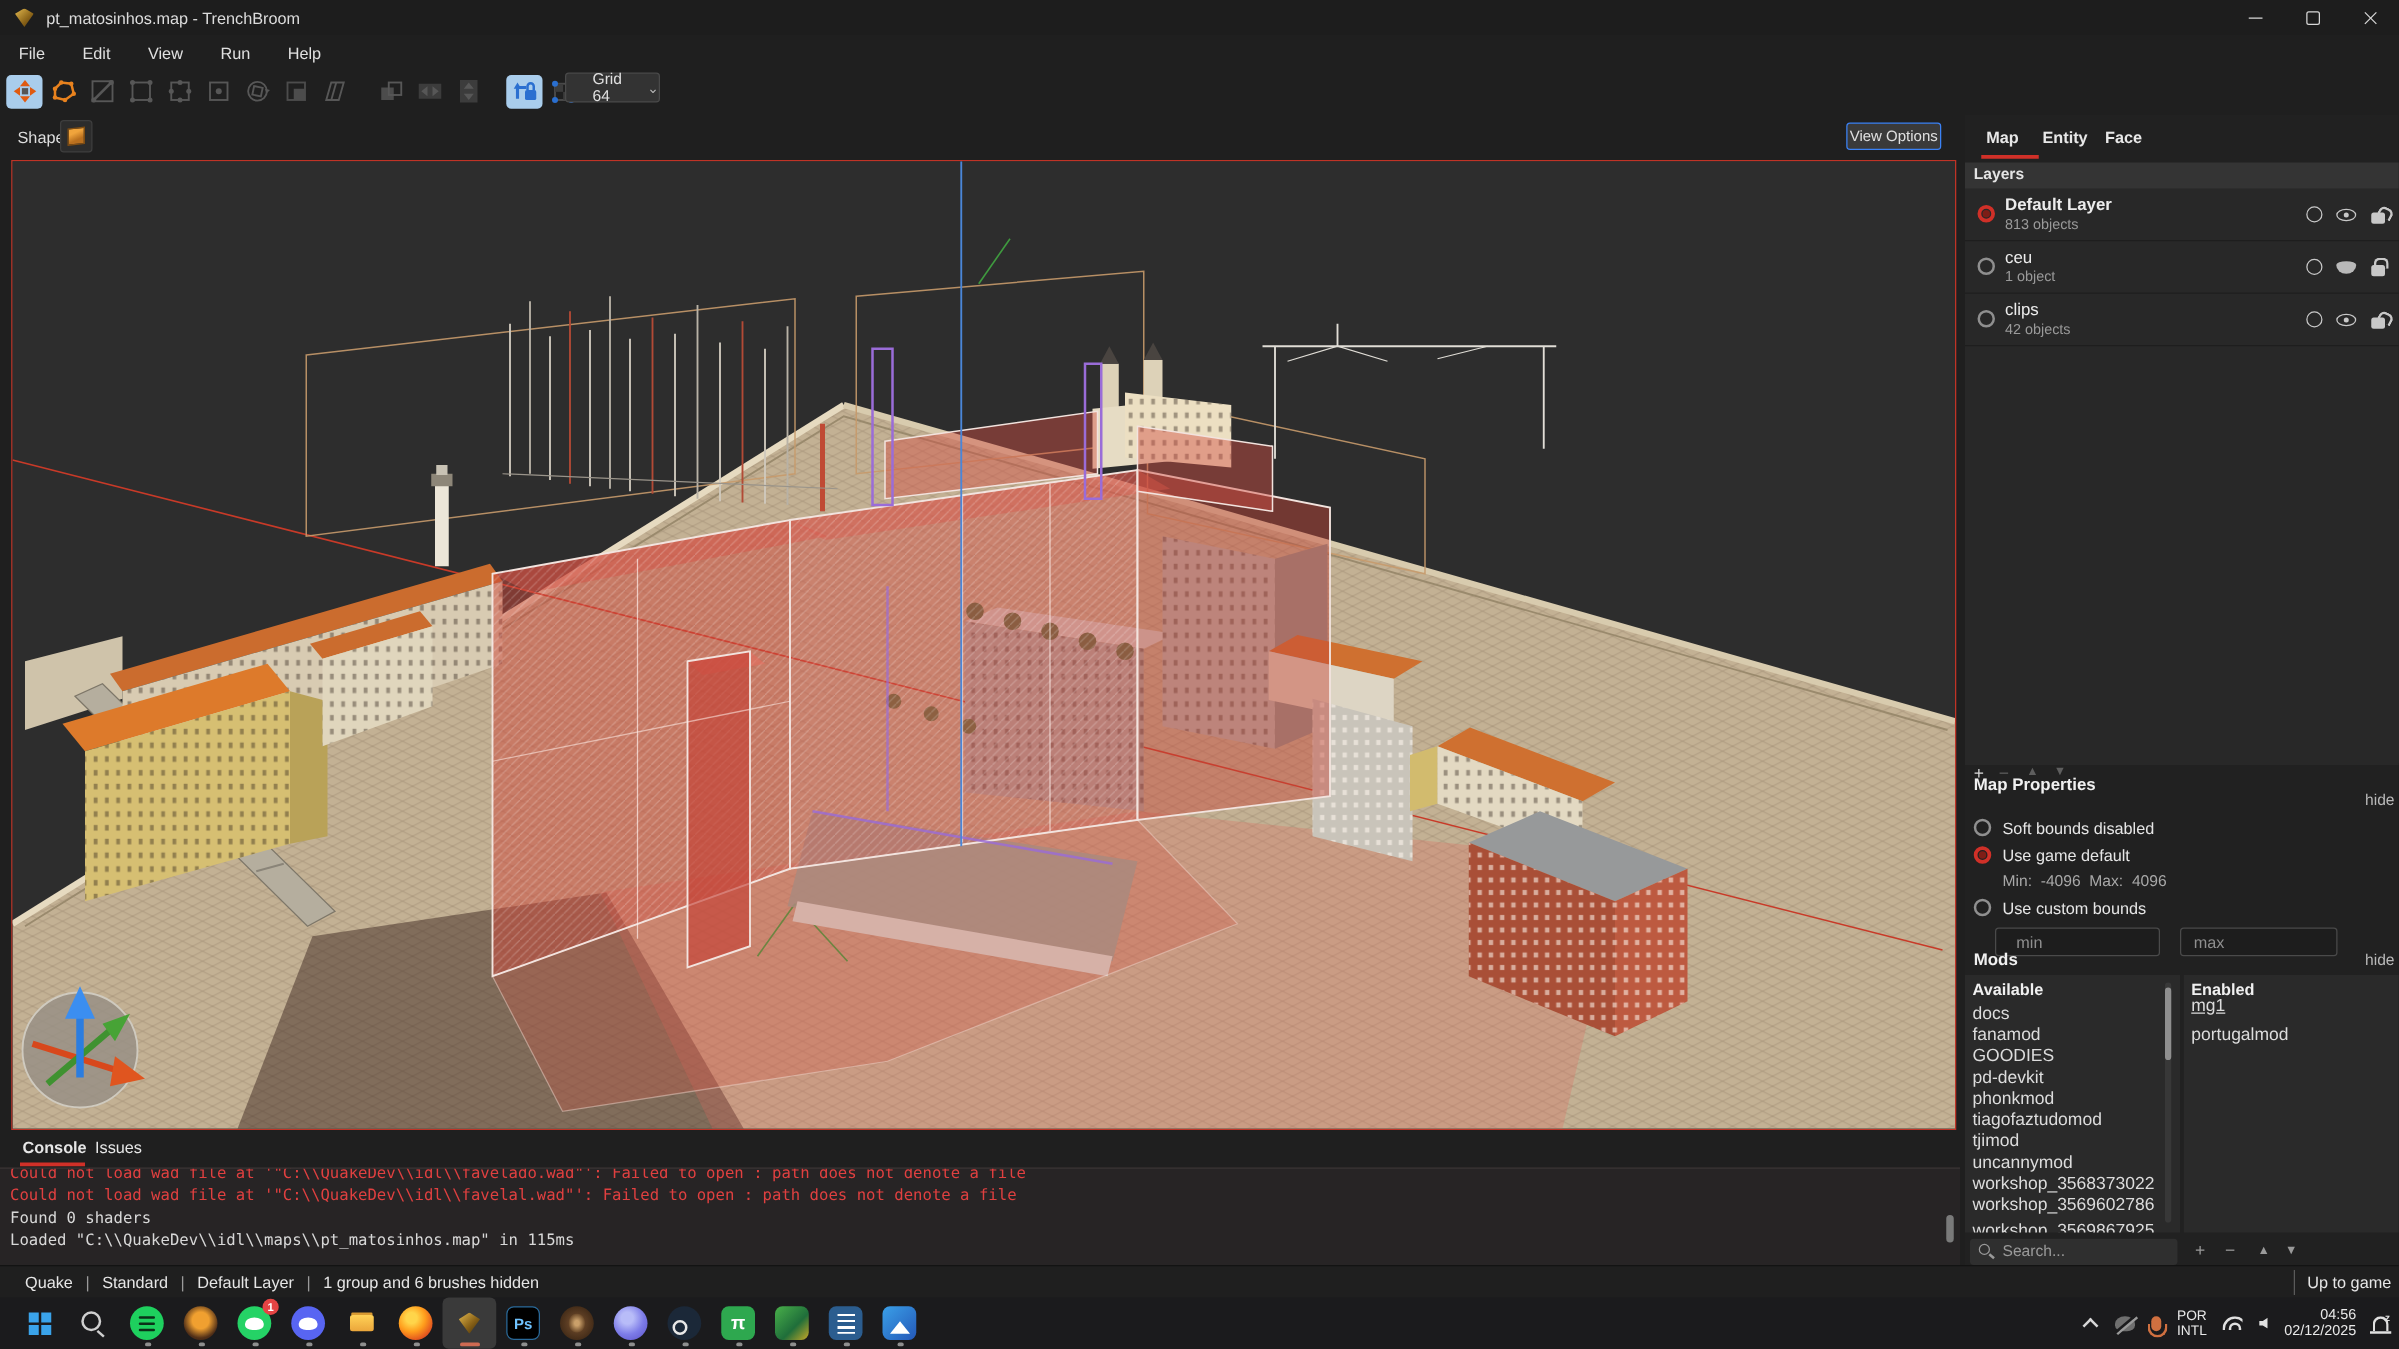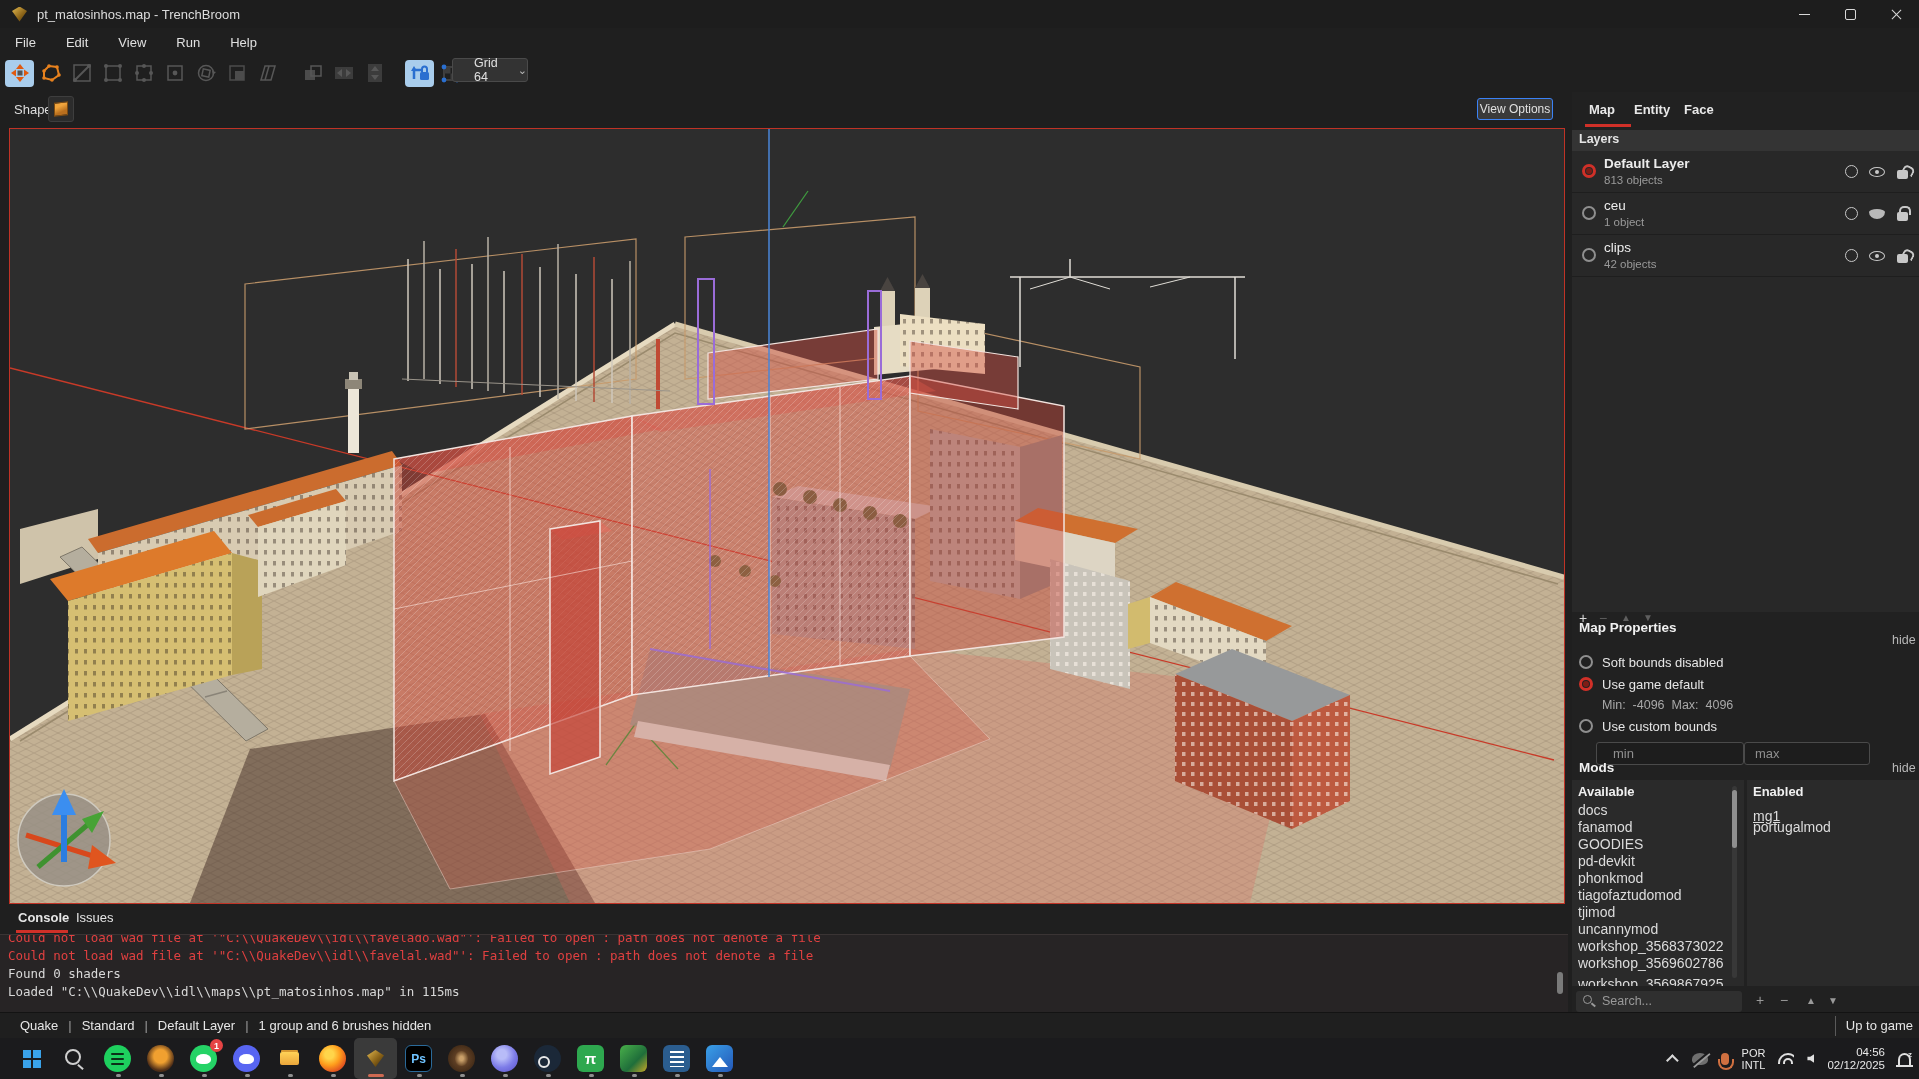--- a/index.html
+++ b/index.html
@@ -512,21 +512,21 @@
   <span class="sb sec-head" style="left:7px; top:528px;">Map Properties</span>
   <span class="sb hide-link" style="left:320px; top:541px;">hide</span>
 
   <div class="sb radio" style="left:7px; top:563px;"></div>
   <span class="sb opt-label" style="left:30px; top:563px;">Soft bounds disabled</span>
   <div class="sb radio sel" style="left:7px; top:585px;"></div>
   <span class="sb opt-label" style="left:30px; top:585px;">Use game default</span>
   <span class="sb bounds-txt" style="left:30px; top:606px;">Min:  -4096  Max:  4096</span>
   <div class="sb radio" style="left:7px; top:627px;"></div>
   <span class="sb opt-label" style="left:30px; top:627px;">Use custom bounds</span>
-  <input class="sb-input" style="left: 24px; top: 650px; width: 148px; padding-left: 16px;" placeholder="min">
+  <input class="sb-input" style="left: 24px; top: 650px; width: 132px; padding-left: 16px;" placeholder="min">
   <input class="sb-input" style="left: 172px; top: 650px; width: 126px;" placeholder="max">
 
   <span class="sb sec-head" style="left:7px; top:668px;">Mods</span>
   <span class="sb hide-link" style="left:320px; top:669px;">hide</span>
 
   <div class="mods-col" style="left:0; top:688px; width:172px; height:206px; overflow:hidden;">
     <span class="col-head" style="left:6px; top:4px;">Available</span>
     <span class="mod-item" style="left:6px; top:22px;">docs</span>
     <span class="mod-item" style="left:6px; top:39px;">fanamod</span>
     <span class="mod-item" style="left:6px; top:56px;">GOODIES</span>
@@ -538,21 +538,21 @@
     <span class="mod-item" style="left:6px; top:158px;">workshop_3568373022</span>
     <span class="mod-item" style="left:6px; top:175px;">workshop_3569602786</span>
     <span class="mod-item" style="left:6px; top:196px;">workshop_3569867925</span>
     <div id="mods-scroll">
         <div id="mods-thumb"></div>
       </div>
   </div>
 
   <div class="mods-col" style="left:175px; top:688px; width:172px; height:206px;">
     <span class="col-head" style="left:6px; top:4px;">Enabled</span>
-    <span class="mod-item" style="left:6px; top:28px;text-decoration:underline;">mg1</span>
+    <span class="mod-item" style="left:6px; top:16px;text-decoration:underline;">mg1</span>
     <span class="mod-item" style="left:6px; top:39px;">portugalmod</span>
   </div>
 
   <div id="mods-search">
     <div class="mag"></div>
     <input placeholder="Search..." style="">
   </div>
   <span class="mods-btns" style="left:184px; font-size:14px;">+</span>
   <span class="mods-btns" style="left:208px; font-size:14px;">−</span>
   <span class="mods-btns" style="left:234px; top:903px; font-size:10px;">▲</span>

